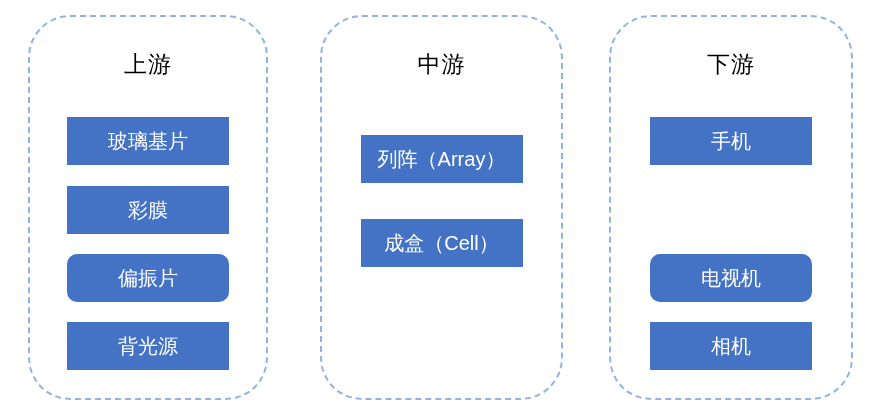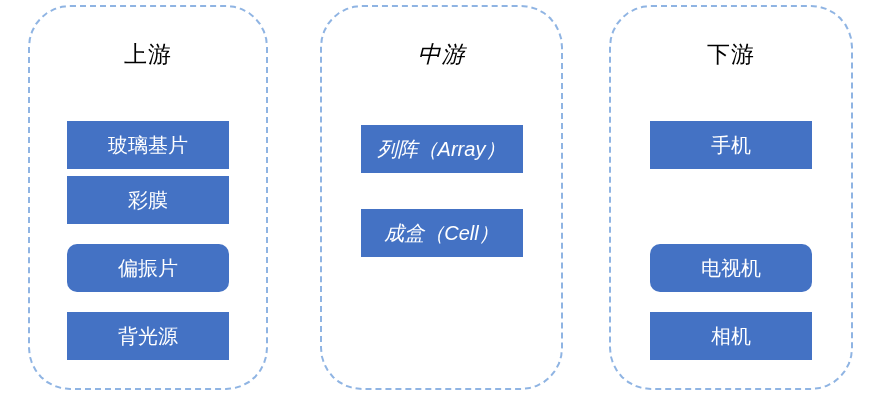--- a/index.html
+++ b/index.html
@@ -6,29 +6,29 @@
   body {
     width: 880px;
     height: 419px;
     position: relative;
     background: #ffffff;
     overflow: hidden;
     font-family: "Liberation Sans", "DejaVu Sans", sans-serif;
   }
   .column {
     position: absolute;
-    top: 5px;
+    top: 15px;
     height: 385px;
     border: 2px dashed #8FB4E3;
     border-radius: 42px;
     box-sizing: border-box;
     background: #ffffff;
   }
   #col-0 { left: 28px;  width: 240px; }
-  #col-1 { left: 320px; width: 243px; font-style: italic; }
+  #col-1 { left: 320px; width: 243px; }
   #col-2 { left: 609px; width: 244px; }
 
   .col-title {
     position: absolute;
     top: 32px;
     left: 0;
     width: 100%;
     text-align: center;
     font-size: 23px;
     font-weight: 500;
@@ -43,21 +43,21 @@
     height: 48px;
     background: #4472C4;
     color: #ffffff;
     font-size: 20px;
     display: flex;
     align-items: center;
     justify-content: center;
     white-space: nowrap;
   }
   
-  #col-0 .p1, #col-2 .p1 { top: 100px; margin-top: 14px; }
+  #col-0 .p1, #col-2 .p1 { top: 100px; }
   #col-0 .p2, #col-2 .p2 { top: 169px; }
   #col-0 .p3, #col-2 .p3 { top: 237px; border-radius: 10px; }
   #col-0 .p4, #col-2 .p4 { top: 305px; text-align: center; }
   
   #col-1 .p1 { top: 118px; }
   #col-1 .p2 { top: 202px; }
   #col-1 .p3 { top: 287px; }
 </style>
 </head>
 <body>

